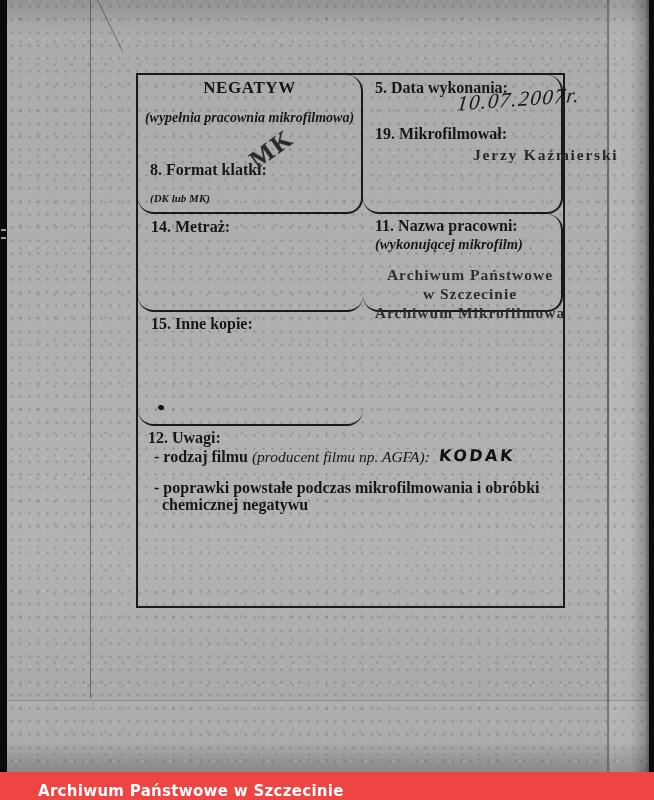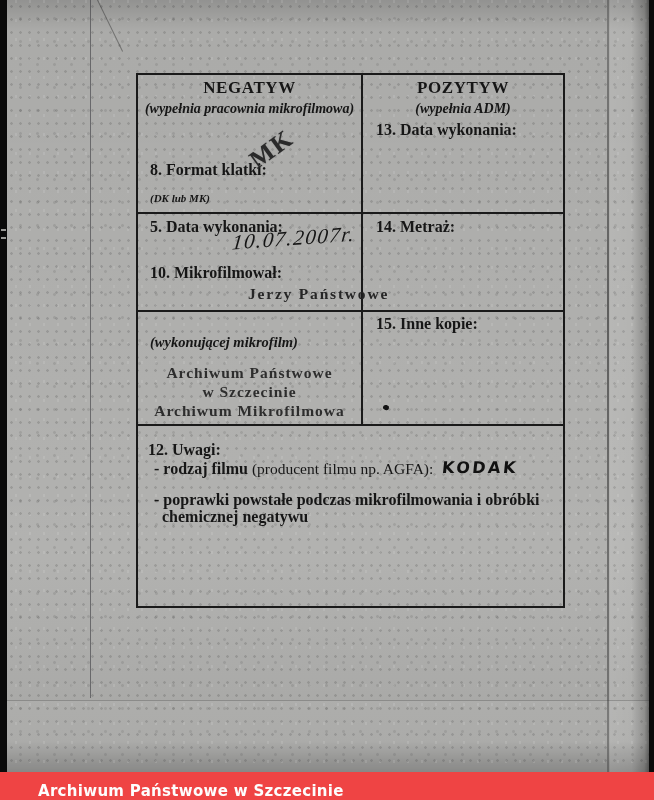--- a/index.html
+++ b/index.html
@@ -28,40 +28,40 @@
   .lower-sheet{position:absolute;left:0;top:701px;width:100%;height:71px;background:rgba(255,255,255,0.05);}
   .scratch{position:absolute;left:88px;top:-4px;width:1px;height:62px;background:rgba(45,45,45,0.45);transform:rotate(-26deg);transform-origin:top left;}
   .edge-tick{position:absolute;width:5px;height:2px;background:#9a9a98;}
   
   .form-table{
     position:absolute;left:129px;top:73px;width:429px;height:535px;
     box-sizing:border-box;border:2px solid #1a1a1a;
     display:grid;grid-template-columns:225px 1fr;grid-template-rows:139px 98px 114px auto;
     color:#161616;
   }
-  .cell{position:relative;box-sizing:border-box;}
+  .cell{position:relative;box-sizing:border-box;border-radius:16px;}
   .b-right{border-right:2px solid #1a1a1a;}
   .b-bottom{border-bottom:2px solid #1a1a1a;}
-  .span2{grid-column:1 / span 2;margin-top:12px;}
+  .span2{grid-column:1 / span 2;}
   .hdr{text-align:center;padding-top:3px;}
   .hdr-title{font-size:17px;font-weight:bold;letter-spacing:0.6px;}
-  .hdr-sub{font-size:14px;font-weight:bold;font-style:italic;margin-top:3px;}
+  .hdr-sub{font-size:14px;font-weight:bold;font-style:italic;margin-top:12px;}
   .lbl{position:absolute;font-size:16px;font-weight:bold;white-space:nowrap;}
   .italic-note{font-style:italic;font-weight:bold;font-size:14.5px;}
   
   .mk-stamp{position:absolute;left:110px;top:60px;font-size:25px;font-weight:bold;letter-spacing:2px;color:#2a2a2a;transform:rotate(-36deg);text-shadow:0 0 1px rgba(40,40,40,0.5);}
   .hw-date{position:absolute;left:94px;top:12px;font-size:21px;font-style:italic;letter-spacing:1.5px;color:#141414;transform:rotate(-4deg) skewX(-10deg);white-space:nowrap;}
   .name-stamp{position:absolute;left:110px;top:71px;font-size:15.5px;font-weight:bold;letter-spacing:1.8px;color:#262626;white-space:nowrap;}
-  .workshop-stamp{position:absolute;left:0;top:51px;width:100%;text-align:center;font-size:15.5px;font-weight:bold;letter-spacing:1px;line-height:19px;color:#2d2d2d;}
+  .workshop-stamp{position:absolute;left:8px;top:51px;width:100%;text-align:center;font-size:15.5px;font-weight:bold;letter-spacing:1px;line-height:19px;color:#2d2d2d;}
   .hw-brand{display:inline-block;font-family:"DejaVu Sans",sans-serif;font-weight:bold;font-size:16px;letter-spacing:2.5px;color:#111;transform:skewX(-6deg) translateY(-1px);margin-left:5px;}
   .ink-dot{position:absolute;left:20px;top:93px;width:6px;height:5px;background:#141414;border-radius:55% 45% 50% 50%;transform:rotate(15deg);}
   .hint{position:absolute;left:12px;bottom:8px;font-size:11px;font-weight:bold;font-style:italic;white-space:nowrap;}
   .uwagi-line{position:absolute;white-space:nowrap;font-size:16px;}
   .uwagi-line .bold{font-weight:bold;}
-  .uwagi-line .it{font-size:15.5px;}
+  .uwagi-line .it{font-style:italic;font-size:15.5px;}
   
   .footer-bar{
     position:absolute;left:0;top:772px;width:654px;height:28px;background:#ef4444;
     display:flex;align-items:flex-end;padding-left:28px;
   }
   .footer-label{
     font-family:"DejaVu Sans",sans-serif;font-weight:bold;font-size:15px;color:#fdfdfd;
     padding-left:10px;letter-spacing:0.3px;
   }
 </style>
@@ -81,40 +81,34 @@
     <div class="cell b-right b-bottom">
       <div class="hdr">
         <div class="hdr-title">NEGATYW</div>
         <div class="hdr-sub">(wypełnia pracownia mikrofilmowa)</div>
       </div>
       <div class="lbl" style="left:12px;top:46px;margin-top:40px;">8. Format klatki:</div>
       <div class="mk-stamp">MK</div>
       <div class="hint">(DK lub MK)</div>
     </div>
 
-    <div class="cell b-bottom">
-      <div class="hdr">
-        <div class="hdr-title">POZYTYW</div>
-        <div class="hdr-sub">(wypełnia ADM)</div>
-      </div>
-      <div class="lbl" style="left:13px;top:46px;">13. Data wykonania:</div>
-    </div>
 
     <div class="cell b-right b-bottom">
       <div class="lbl" style="left:12px;top:4px;">5. Data wykonania:</div>
       <div class="hw-date">10.07.2007r.</div>
-      <div class="lbl" style="left:12px;top:50px;">10. Mikrofilmował:</div>
-      <div class="name-stamp">Jerzy Państwowe</div>
+      <div class="lbl" style="left:12px;top:50px;">19. Mikrofilmował:</div>
+      <div class="name-stamp">Jerzy Kaźmierski</div>
     </div>
 
     <div class="cell b-bottom">
       <div class="lbl" style="left:13px;top:4px;">14. Metraż:</div>
     </div>
 
     <div class="cell b-right b-bottom">
+      <div class="lbl" style="left:12px;top:3px;">11. Nazwa pracowni:</div>
       <div class="lbl italic-note" style="left:12px;top:22px;">(wykonującej mikrofilm)</div>
       <div class="workshop-stamp">
         <div>Archiwum Państwowe</div>
         <div>w Szczecinie</div>
         <div>Archiwum Mikrofilmowa</div>
       </div>
     </div>
 
     <div class="cell b-bottom">
       <div class="lbl" style="left:13px;top:3px;">15. Inne kopie:</div>

